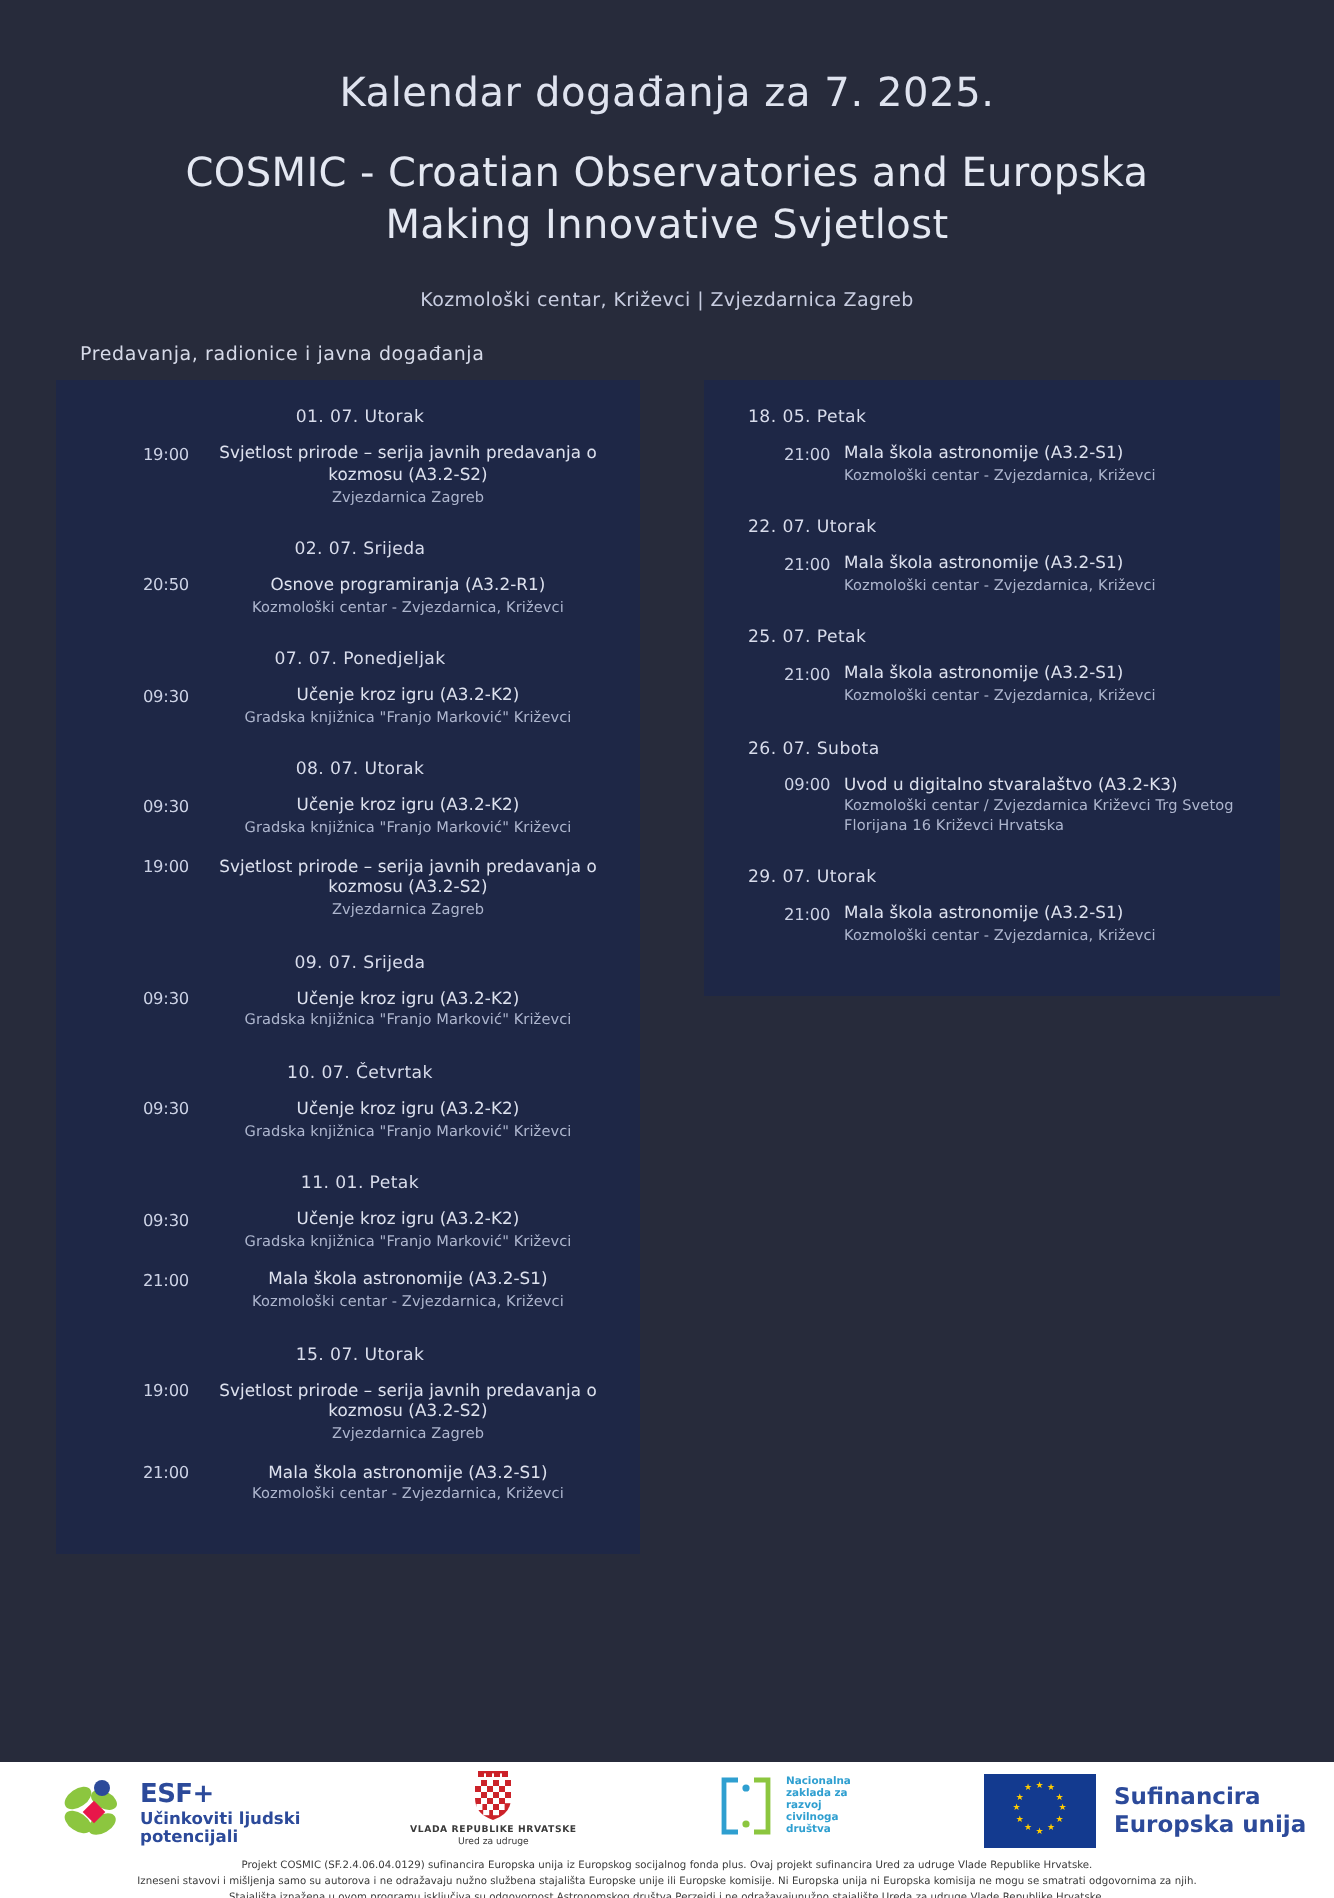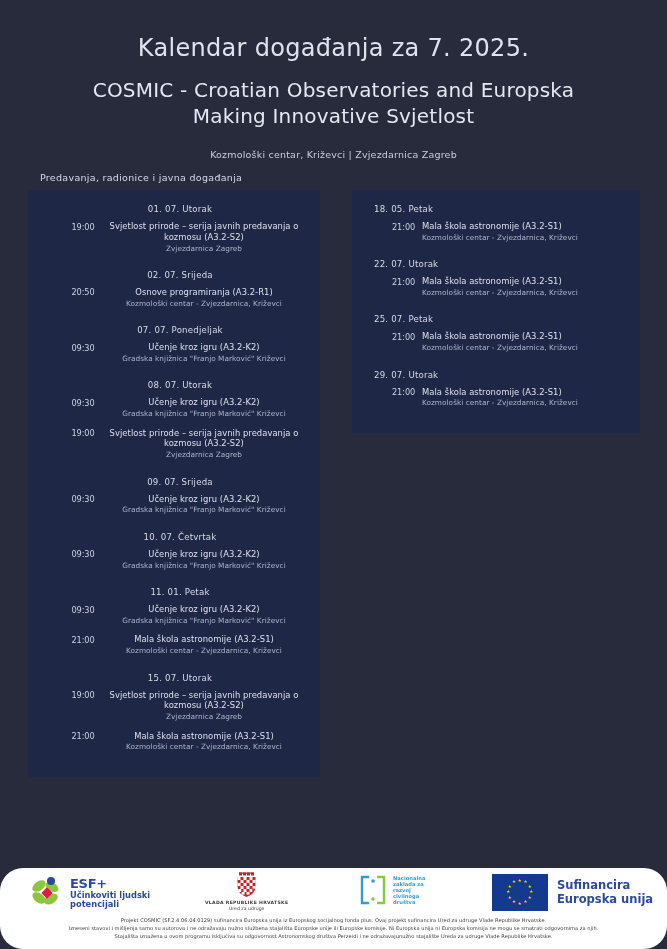--- a/index.html
+++ b/index.html
@@ -11,21 +11,21 @@
   }
   .poster {
     position: relative;
     width: 667px; height: 949px;
     background: #272b3b;
   }
 
   
   .header { padding-top: 34px; text-align: center; }
   .title-main {
-    font-size: 24px;
+    font-size: 20px;
     font-weight: 400;
     color: #dfe3ef;
     letter-spacing: 0.3px;
   }
   .title-sub {
     margin-top: 16px;
     font-size: 20px;
     font-weight: 400;
     color: #e4e8f2;
     line-height: 1.28;
@@ -120,23 +120,22 @@
   .info-holder {
     font-size: 9px;
     color: #ccd2e5;
     letter-spacing: 0.1px;
   }
 
   
   .footer {
     position: absolute;
     left: 0; bottom: 0;
-    width: 667px; height: 81px;
+    width: 667px; height: 68px;
     background: #ffffff;
-    border-radius: 23px;
   }
   .logo-row {
     position: relative;
     height: 48px;
   }
   .logo { position: absolute; display: flex; align-items: center; }
   .logo-esf { left: 30px; top: 6px; }
   .esf-text { margin-left: 6px; line-height: 1.08; }
   .esf-plus { font-size: 13px; font-weight: bold; color: #2c4a9a; letter-spacing: -0.3px; }
   .esf-sub { font-size: 8.3px; font-weight: bold; color: #2c4a9a; }
@@ -316,20 +315,30 @@
           </div>
         </div>
       </div>
       <div class="day">
         <div class="day-head">25. 07. Petak</div>
         <div class="event">
           <div class="event-time">21:00</div>
           <div class="event-body">
             <div class="event-title">Mala škola astronomije (A3.2-S1)</div>
             <div class="event-place">Kozmološki centar - Zvjezdarnica, Križevci</div>
+          </div>
+        </div>
+      </div>
+      <div class="day">
+        <div class="day-head">26. 07. Subota</div>
+        <div class="event">
+          <div class="event-time">09:00</div>
+          <div class="event-body">
+            <div class="event-title">Uvod u digitalno stvaralaštvo (A3.2-K3)</div>
+            <div class="event-place">Kozmološki centar / Zvjezdarnica Križevci  Trg Svetog Florijana 16   Križevci  Hrvatska</div>
           </div>
         </div>
       </div>
       <div class="day">
         <div class="day-head">29. 07. Utorak</div>
         <div class="event">
           <div class="event-time">21:00</div>
           <div class="event-body">
             <div class="event-title">Mala škola astronomije (A3.2-S1)</div>
             <div class="event-place">Kozmološki centar - Zvjezdarnica, Križevci</div>

